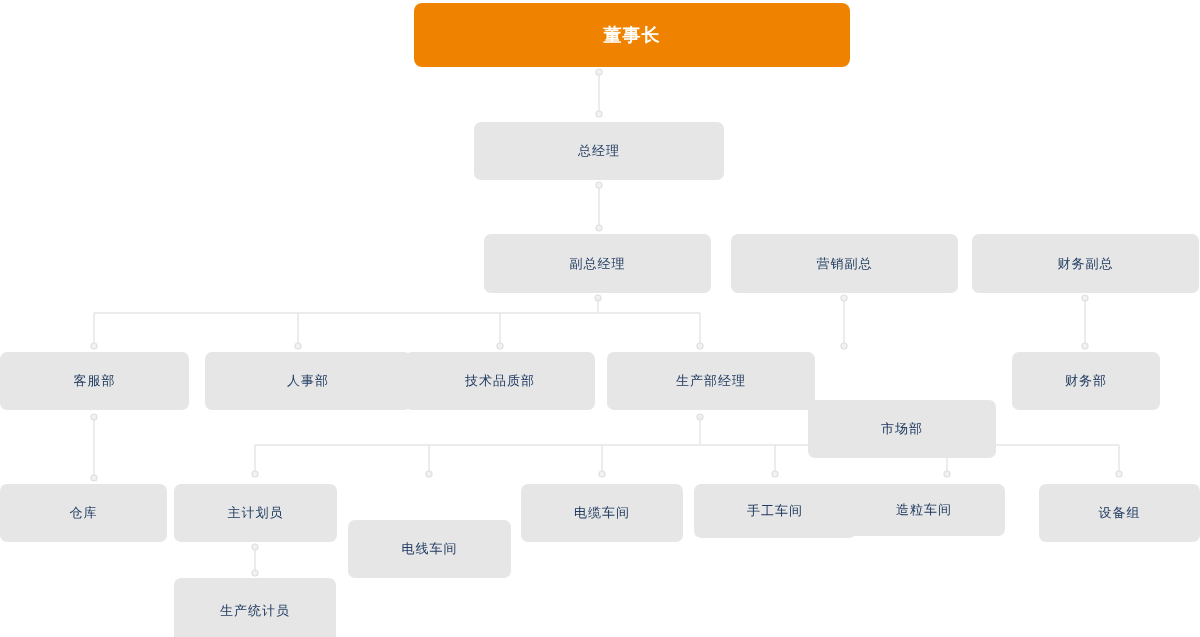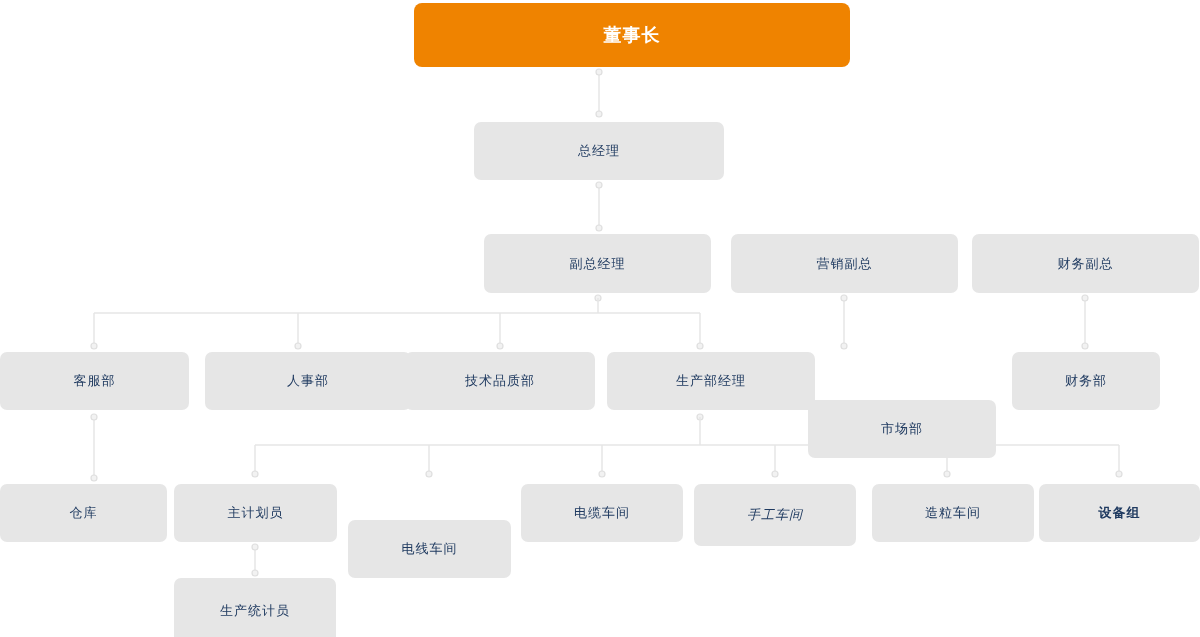--- a/index.html
+++ b/index.html
@@ -153,27 +153,27 @@
   </div>
   <div class="node" style="left:174px;top:484px;width:163px;height:58px;">
     <span>主计划员</span>
   </div>
   <div class="node" style="left:348px;top:484px;width:163px;height:58px;margin-top:36px;">
     <span>电线车间</span>
   </div>
   <div class="node" style="left:521px;top:484px;width:162px;height:58px;">
     <span>电缆车间</span>
   </div>
-  <div class="node" style="left:694px;top:484px;width:162px;height:62px;font-style:italic;">
+  <div class="node" style="left:694px;top:484px;width:162px;height:54px;">
     <span>手工车间</span>
   </div>
-  <div class="node" style="left:872px;top:484px;width:162px;height:58px;">
+  <div class="node" style="left:843px;top:484px;width:162px;height:52px;">
     <span>造粒车间</span>
   </div>
-  <div class="node" style="left:1039px;top:484px;width:161px;height:58px;font-weight:bold;">
+  <div class="node" style="left:1039px;top:484px;width:161px;height:58px;">
     <span>设备组</span>
   </div>
 
   <div class="node" style="left:174px;top:578px;width:162px;height:66px;justify-content:center;">
     <span>生产统计员</span>
   </div>
 
 </div>
 
 </body></html>

